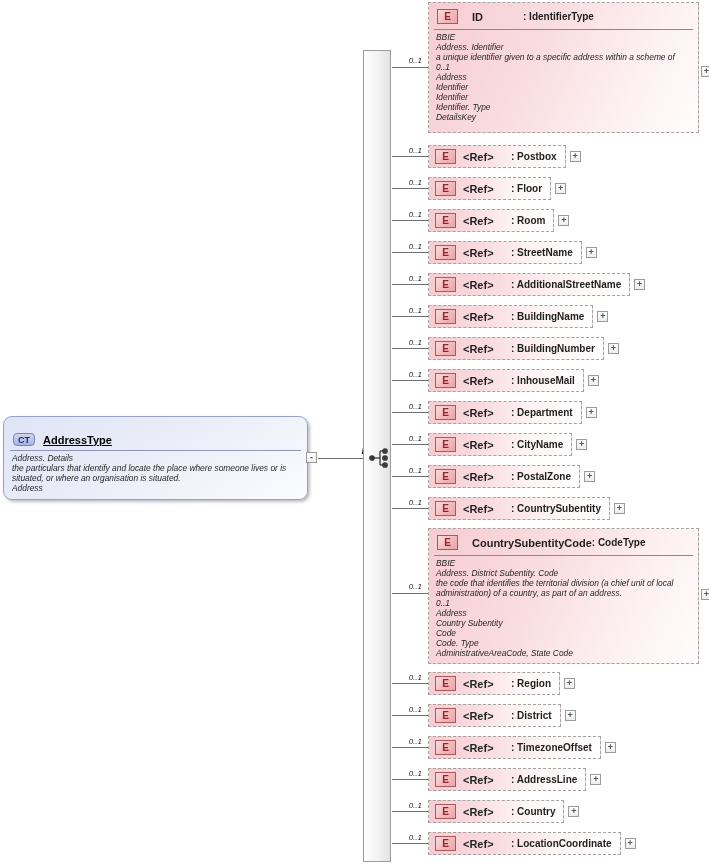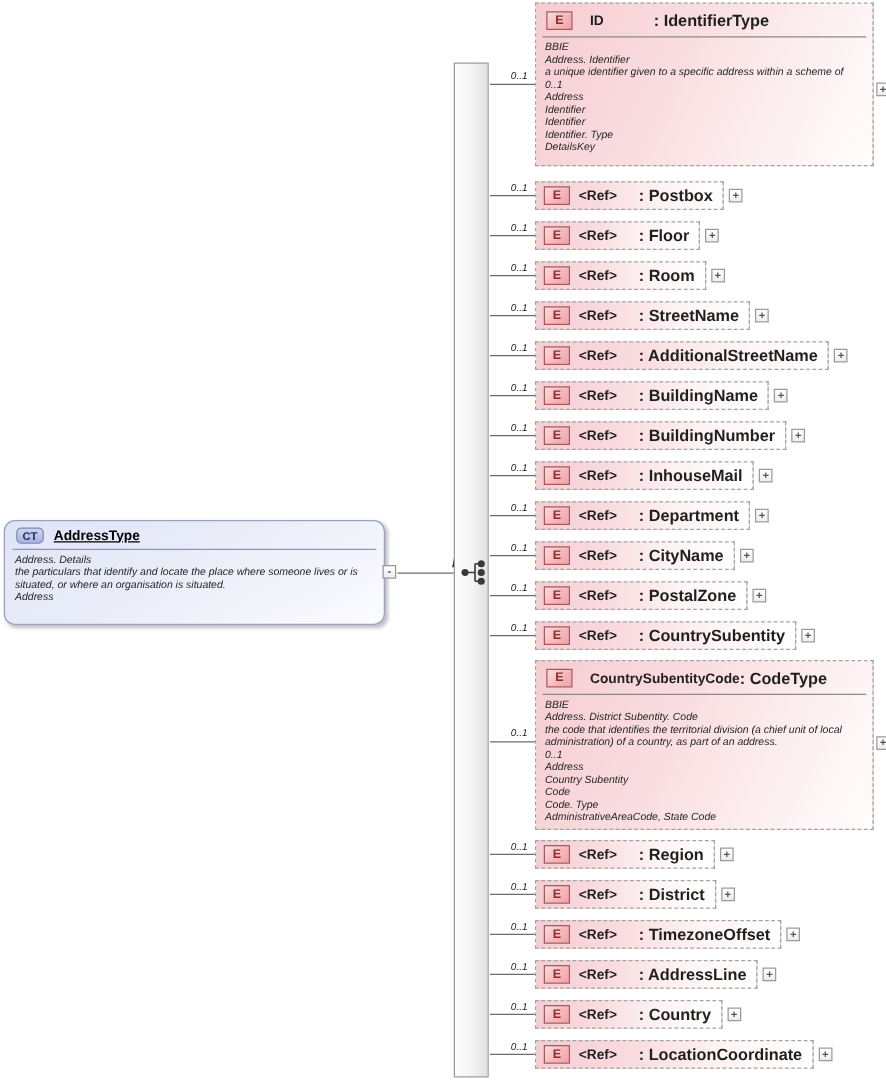--- a/index.html
+++ b/index.html
@@ -18,41 +18,41 @@
   .row .card{left:2px;top:1px;width:28px;}
   .row .lead{width:36px;height:1px;background:#6e6e6e;flex:none;}
   .ebox{display:inline-flex;align-items:center;height:23px;box-sizing:border-box;
         border:1px dashed #a3a3a3;padding:0 8px 0 6px;
         background:linear-gradient(to right,#f6ccd1 0%,#f9dce0 35%,#fdf4f4 68%,#ffffff 100%);}
   .ebadge{width:21px;height:15px;flex:none;display:flex;align-items:center;justify-content:center;
           font-weight:bold;font-size:10px;color:#8c2a2e;box-sizing:border-box;
           background:linear-gradient(135deg,#fadcdd 0%,#f3b6b9 60%,#eda4a8 100%);
           border:1px solid #aa585c;}
   .ename{font-weight:bold;font-size:11px;color:#1f1f1f;margin-left:7px;min-width:48px;white-space:pre;}
-  .etype{font-weight:bold;font-size:13px;color:#1f1f1f;white-space:pre;}
+  .etype{font-weight:bold;font-size:10px;color:#1f1f1f;white-space:pre;}
   .plus,.minus{width:11px;height:11px;box-sizing:border-box;border:1px solid #9a9a9a;
         background:linear-gradient(#ffffff,#ededed);color:#555;
         font:bold 9px/8px "Liberation Sans",sans-serif;text-align:center;flex:none;}
   .row .plus{margin-left:4px;}
 
   
   .xbox{position:absolute;left:428px;width:271px;box-sizing:border-box;border:1px dashed #a3a3a3;
         background:linear-gradient(115deg,#f6ccd1 0%,#f9dde0 40%,#fdf1f2 75%,#fffdfd 100%);}
   .xtitle{display:flex;align-items:center;padding:6px 0 0 8px;}
   .xname{font-weight:bold;font-size:11px;color:#1f1f1f;margin-left:14px;min-width:51px;white-space:pre;}
   .xdivider{height:1px;background:#8a8a8a;margin:5px 5px 2px 5px;}
   .xline{font:italic 8.4px/10px "Liberation Sans",sans-serif;color:#262626;
          white-space:nowrap;padding-left:7px;}
 
   
   .ct-box{position:absolute;left:3px;top:416px;width:305px;height:84px;box-sizing:border-box;
           border:1px solid #99a1c2;border-radius:9px;
           background:linear-gradient(150deg,#dfe4f6 0%,#eaedf8 45%,#fbfcff 100%);
           box-shadow:2px 2px 3px rgba(110,110,130,.45);}
-  .ct-title-row{display:flex;align-items:center;padding:5px 0 0 9px;}
+  .ct-title-row{display:flex;align-items:center;padding:16px 0 0 9px;}
   .ct-badge{width:22px;height:13px;box-sizing:border-box;display:flex;align-items:center;justify-content:center;
             border:1px solid #7c84b4;border-radius:4px;color:#262e62;
             font-weight:bold;font-size:9px;
             background:linear-gradient(#cdd4f1 0%,#a9b3e2 100%);}
   .ct-title{font-weight:bold;font-size:11px;color:#000;margin-left:8px;text-decoration:underline;}
   .ct-divider{height:1px;background:#8d95b8;margin:4px 6px 2px 6px;}
   .ct-line{font:italic 8.4px/10px "Liberation Sans",sans-serif;color:#262626;white-space:nowrap;padding-left:8px;}
 
   .conn-label{position:absolute;font:bold italic 9px/11px "Liberation Sans",sans-serif;color:#111;text-align:right;}
   .seq-icon{position:absolute;left:366px;top:448px;}

